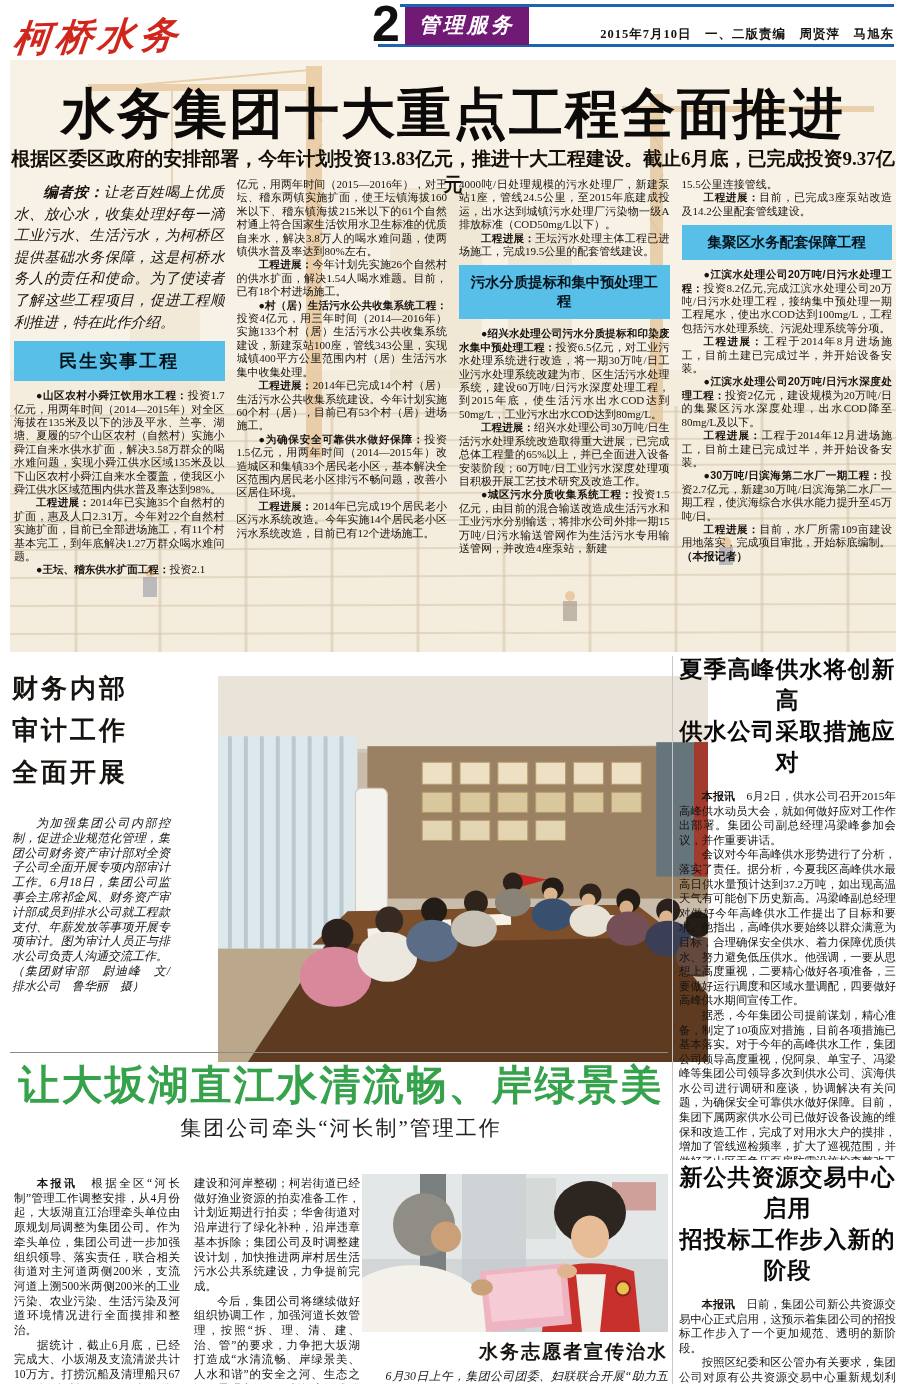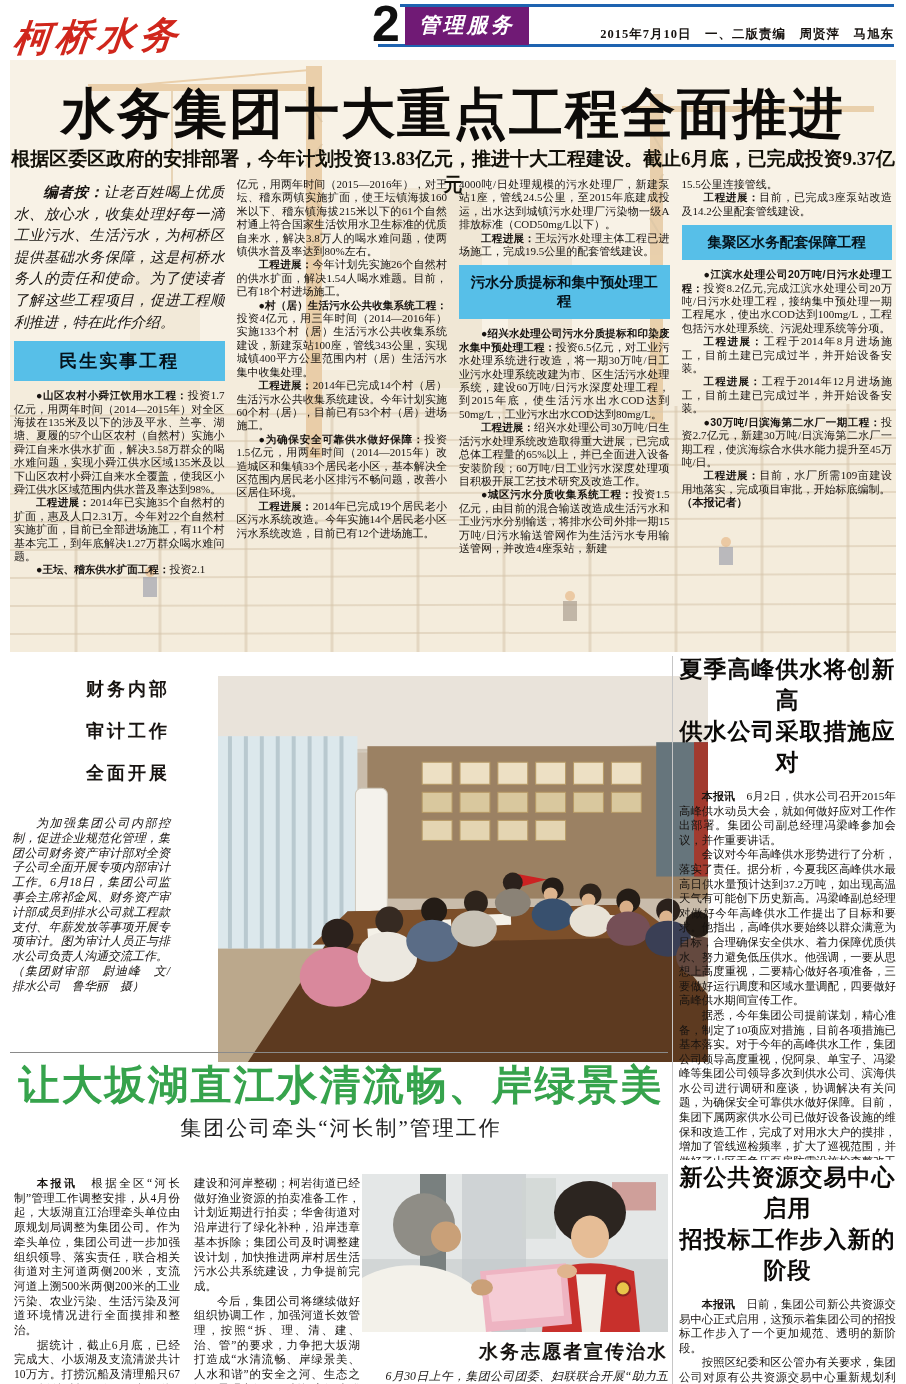--- a/index.html
+++ b/index.html
@@ -33,21 +33,21 @@
   .para{text-indent:2em;}
   .para b{font-family:"Liberation Sans","DejaVu Sans",sans-serif;font-size:10.6px;}
   .note{font-size:14.6px !important;line-height:21.6px !important;font-style:italic;
         margin:4px 0 8px !important;text-indent:2em;}
   .col-badge{margin:7px 0 8px;padding:8px 10px;background:#57bfe8;color:#04131c;text-align:center;
         font-family:"Liberation Sans","DejaVu Sans",sans-serif;font-weight:900;font-size:18px;letter-spacing:2px;}
   .col-badge.long{font-size:14.4px;letter-spacing:0;}
   .by{text-align:right;font-weight:700;}
   
   .audit{position:absolute;left:12px;top:664px;width:158px;}
-  .audit-title{margin:4px 0 22px;text-align:right;font-size:18px;line-height:42px;font-weight:900;
+  .audit-title{margin:4px 0 22px;text-align:left;font-size:26px;line-height:42px;font-weight:900;
         letter-spacing:3px;}
   .audit .para,.audit .pc{font-size:12px;line-height:14.8px;font-style:italic;}
   .audit p{margin:0;text-align:justify;}
   .photo-frame{position:absolute;overflow:hidden;background:#cbbfae;}
   .meeting{left:178px;top:660px;width:490px;height:386px;}
   .mid-bottom-rule{position:absolute;left:10px;top:1052px;width:658px;height:1px;background:#8a8a8a;}
   .rail-divider{position:absolute;left:672px;top:656px;width:1px;height:728px;background:#c6c6c6;}
   
   .rail{position:absolute;width:217px;overflow:hidden;}
   .rail-peak{left:679px;top:654px;height:506px;}
@@ -175,20 +175,21 @@
             <p class="para"><b>●绍兴水处理公司污水分质提标和印染废水集中预处理工程：</b>投资6.5亿元，对工业污水处理系统进行改造，将一期30万吨/日工业污水处理系统改建为市、区生活污水处理系统，建设60万吨/日污水深度处理工程，到2015年底，使生活污水出水COD达到50mg/L，工业污水出水COD达到80mg/L。</p>
             <p class="para"><b>工程进展：</b>绍兴水处理公司30万吨/日生活污水处理系统改造取得重大进展，已完成总体工程量的65%以上，并已全面进入设备安装阶段；60万吨/日工业污水深度处理项目积极开展工艺技术研究及改造工作。</p>
             <p class="para"><b>●城区污水分质收集系统工程：</b>投资1.5亿元，由目前的混合输送改造成生活污水和工业污水分别输送，将排水公司外排一期15万吨/日污水输送管网作为生活污水专用输送管网，并改造4座泵站，新建</p>
           </div>
         <div class="lcol">
             <p class="pc">15.5公里连接管线。</p>
             <p class="para"><b>工程进展：</b>目前，已完成3座泵站改造及14.2公里配套管线建设。</p>
             <div class="col-badge long">集聚区水务配套保障工程</div>
             <p class="para"><b>●江滨水处理公司20万吨/日污水处理工程：</b>投资8.2亿元,完成江滨水处理公司20万吨/日污水处理工程，接纳集中预处理一期工程尾水，使出水COD达到100mg/L，工程包括污水处理系统、污泥处理系统等分项。</p>
             <p class="para"><b>工程进展：</b>工程于2014年8月进场施工，目前土建已完成过半，并开始设备安装。</p>
+            <p class="para"><b>●江滨水处理公司20万吨/日污水深度处理工程：</b>投资2亿元，建设规模为20万吨/日的集聚区污水深度处理，出水COD降至80mg/L及以下。</p>
             <p class="para"><b>工程进展：</b>工程于2014年12月进场施工，目前土建已完成过半，并开始设备安装。</p>
             <p class="para"><b>●30万吨/日滨海第二水厂一期工程：</b>投资2.7亿元，新建30万吨/日滨海第二水厂一期工程，使滨海综合水供水能力提升至45万吨/日。</p>
             <p class="para"><b>工程进展：</b>目前，水厂所需109亩建设用地落实，完成项目审批，开始标底编制。</p>
             <p class="by">（本报记者）</p>
           </div>
       </div>
     </div>
   </section>
 
   <article class="audit">

